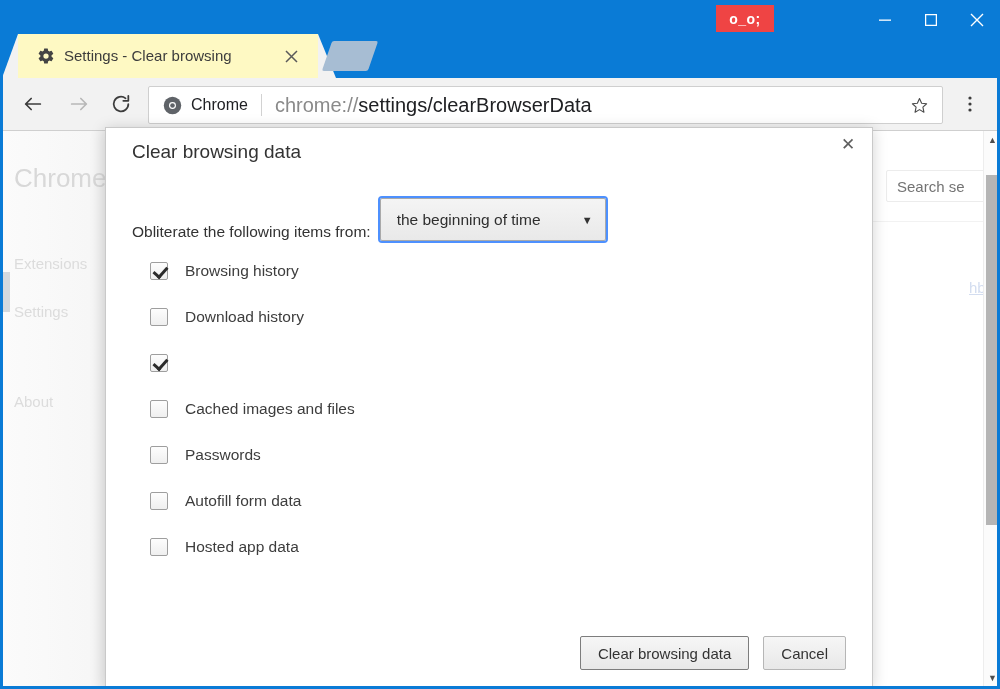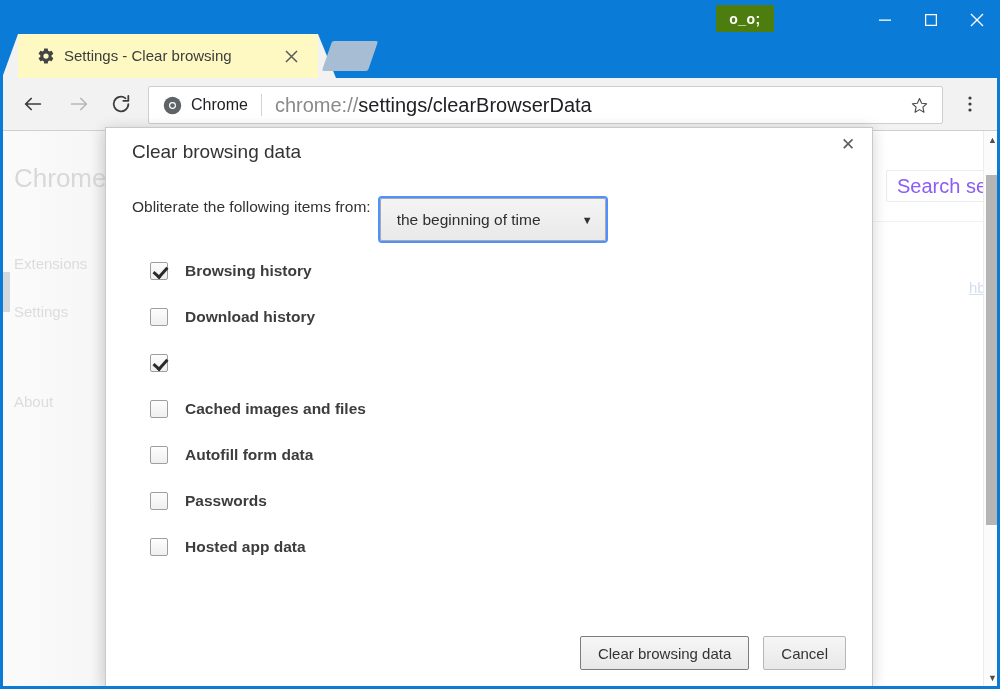--- a/index.html
+++ b/index.html
@@ -36,21 +36,21 @@
   .wc-btn {
     width: 46px; height: 40px;
     display: flex; align-items: center; justify-content: center;
     color: #ffffff;
   }
   .wc-btn svg { display:block; }
 
   #profile-badge {
     position: absolute; left: 716px; top: 5px;
     width: 58px; height: 27px;
-    background: #4d7c0f;
+    background: #ef4444;
     color: #ffffff;
     font-size: 14px; font-weight: bold;
     letter-spacing: 0.5px;
     display: flex; align-items: center; justify-content: center;
     font-family: "Liberation Sans", sans-serif;
   }
 
   
   #tab {
     position: absolute; left: 18px; top: 34px;
@@ -188,21 +188,21 @@
   }
   #page-search {
     position:absolute; left: 779px; top: 39px;
     width: 135px; height: 32px;
     border: 1px solid #ececec;
     border-radius: 2px;
     background: #fff;
     display:flex; align-items:center;
   }
   #page-search span {
-    margin-left: 10px; font-size: 20px; color: #8b5cf6;
+    margin-left: 10px; font-size: 15px; color: #737373;
     white-space:nowrap;
   }
   #page-sep {
     position:absolute; left: 0; top: 90px;
     width: 880px; height: 1px; background: #f2f2f2;
   }
   #page-link {
     position:absolute; left: 862px; top: 148px;
     font-size: 15px; color: #d3ddf0;
     text-decoration: underline;
@@ -243,21 +243,21 @@
     width: 22px; height: 22px;
     display:flex; align-items:center; justify-content:center;
     color:#5f5f5f; font-size: 17px;
   }
   #modal-title {
     position:absolute; left: 26px; top: 13px;
     font-size: 19px; color: #333333;
   }
   #modal-row {
     position:absolute; left: 26px; top: 70px;
-    display:flex; align-items:flex-start;
+    display:flex; align-items:flex-end;
   }
   #modal-row-label {
     font-size: 15.5px; color: #333333; white-space:nowrap;
   }
   #time-select {
     margin-left: 9px;
     height: 43px;
     min-width: 226px;
     background: linear-gradient(to bottom,#f4f4f4,#e9e9e9);
     border: 1px solid #a9a9a9;
@@ -293,21 +293,20 @@
     position:absolute; left: 5px; top: 1px;
     width: 6px; height: 11px;
     border: solid #2b2b2b;
     border-width: 0 3px 3px 0;
     transform: rotate(42deg);
   }
   .chk-label {
     margin-left: 17px;
     font-size: 15.5px; color: #3d3d3d;
     white-space: nowrap;
-    font-weight: bold;
   }
   .chk-note {
     margin-left: 9px;
     font-size: 15.5px; color: #9a9a9a;
     white-space: nowrap;
   }
 
   #modal-footer {
     position:absolute; left: 0; right: 0; bottom: 0;
     height: 66px;
@@ -474,26 +473,26 @@
         <div class="chkbox checked"></div>
       </div>
 
       <div class="chk-row">
         <div class="chkbox"></div>
         <span class="chk-label">Cached images and files</span>
       </div>
 
       <div class="chk-row">
         <div class="chkbox"></div>
+        <span class="chk-label">Passwords</span>
+      </div>
+
+      <div class="chk-row">
+        <div class="chkbox"></div>
         <span class="chk-label">Autofill form data</span>
-      </div>
-
-      <div class="chk-row">
-        <div class="chkbox"></div>
-        <span class="chk-label">Passwords</span>
       </div>
 
       <div class="chk-row">
         <div class="chkbox"></div>
         <span class="chk-label">Hosted app data</span>
       </div>
 
 
     </div>
 

